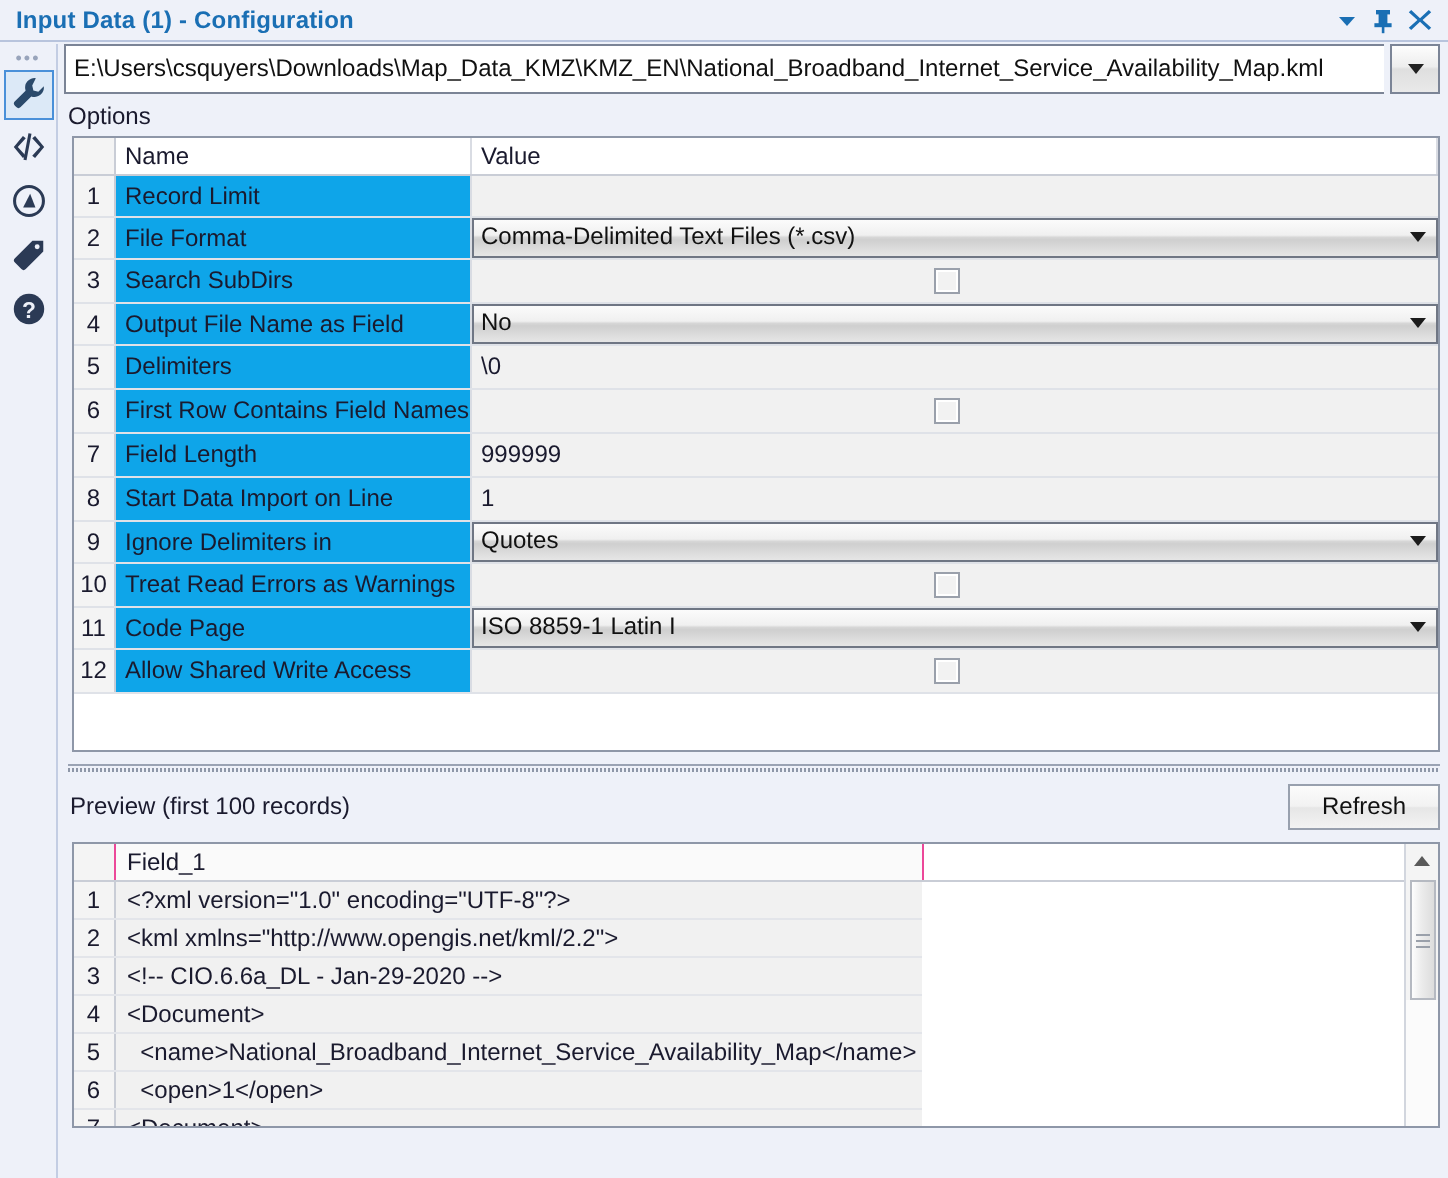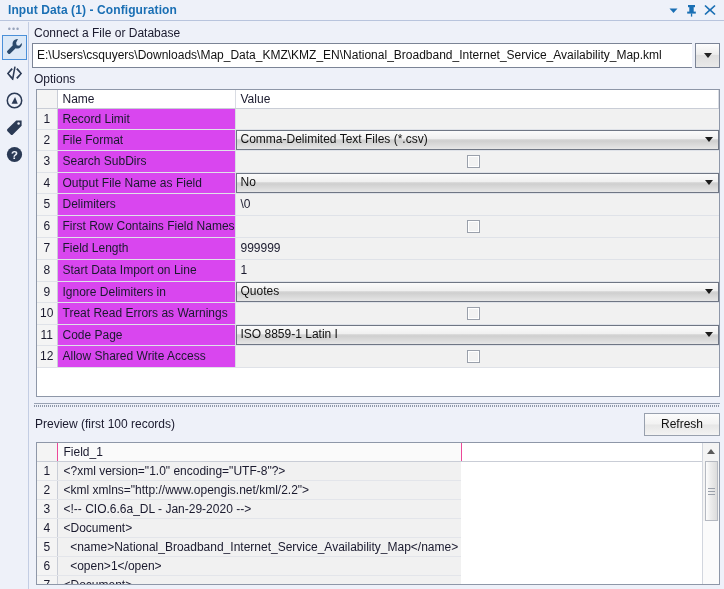--- a/index.html
+++ b/index.html
@@ -163,21 +163,21 @@
     overflow: hidden;
   }
   table.grid td.num {
     background: #f4f4f4;
     text-align: center;
     padding: 0;
     border-right: 1px solid #c9cdd6;
     color: #1a1a2e;
   }
   table.grid td.name {
-    background: #d946ef;
+    background: #0ea5e9;
     border-right: 1px solid #d9dce3;
   }
   table.grid td.val {
     background: #f1f1f1;
     padding: 0;
     position: relative;
   }
   td.val .plain {
     padding-left: 5px;
     line-height: 21px;
@@ -407,21 +407,20 @@
         <svg width="19" height="19" viewBox="0 0 20 20">
           <circle cx="10" cy="10" r="8" fill="#2b3a55"></circle>
           <text x="10" y="14.6" font-size="12" font-weight="bold" text-anchor="middle" fill="#eef1f9" font-family="Liberation Sans, sans-serif">?</text>
         </svg>
       </span>
     </div>
   </div>
 
   <div class="body">
 
-    <div class="section-label">Connect a File or Database</div>
 
     <div class="path-row">
       <div class="path-input" title="Select a file or database">E:\Users\csquyers\Downloads\Map_Data_KMZ\KMZ_EN\National_Broadband_Internet_Service_Availability_Map.kml</div>
       <div class="path-btn">
         <span class="caret-down"></span>
       </div>
     </div>
 
     <div class="section-label">Options</div>
 

